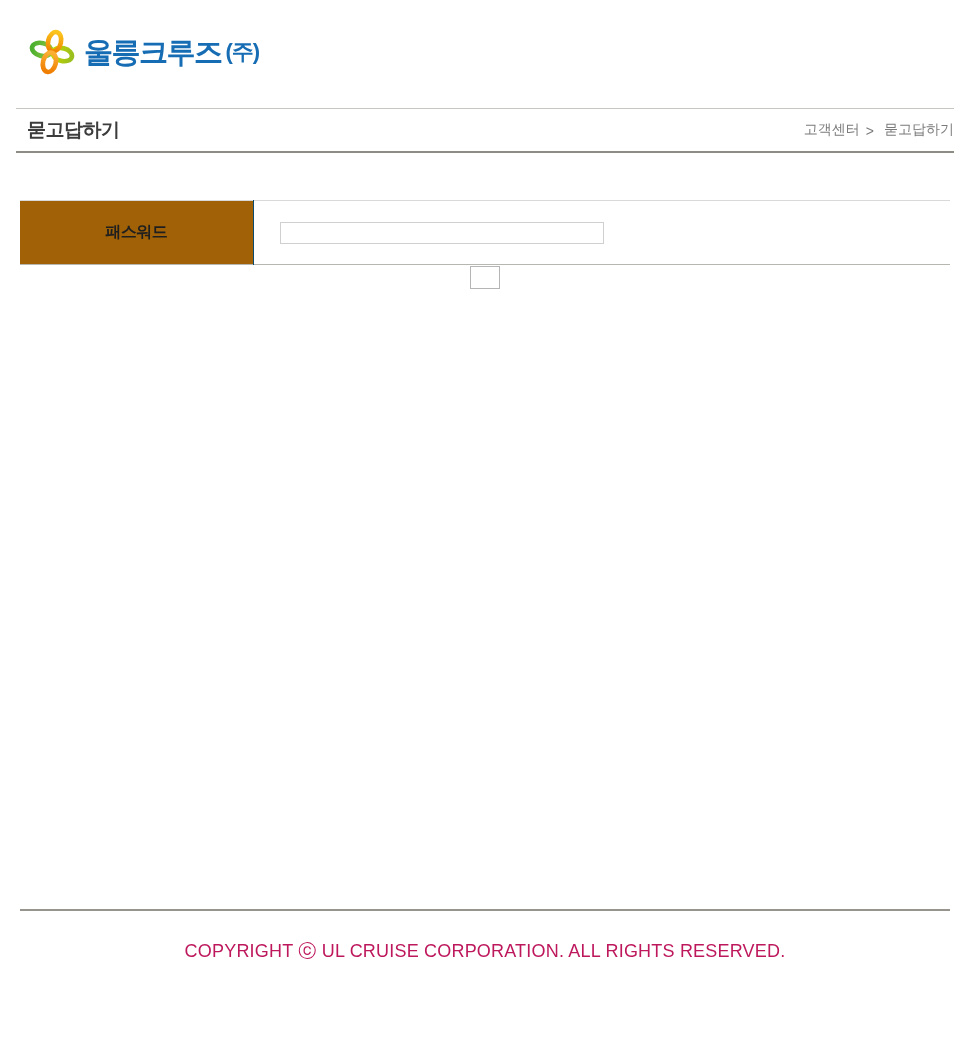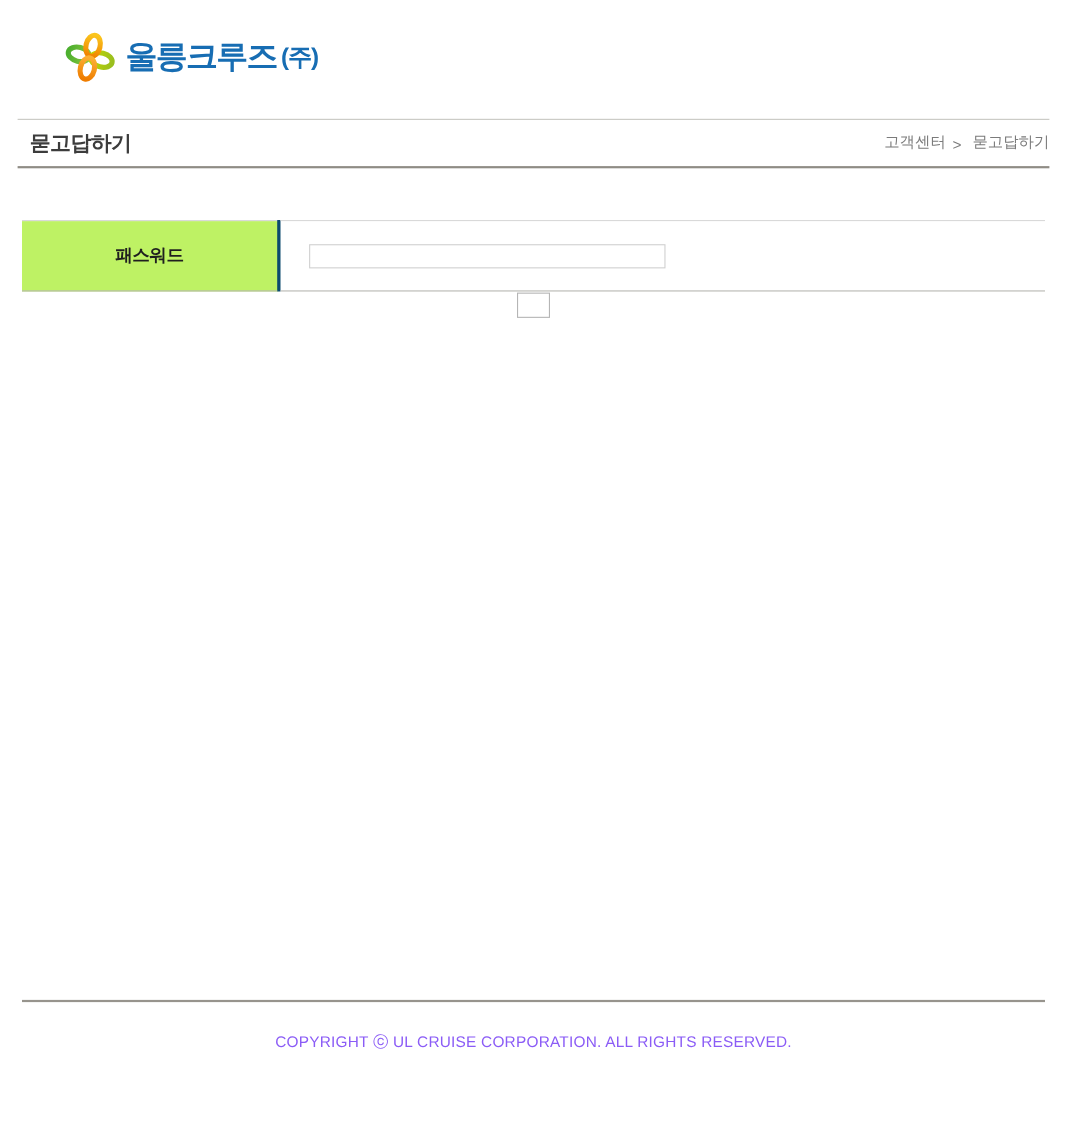--- a/index.html
+++ b/index.html
@@ -9,22 +9,21 @@
     height: 1042px;
     position: relative;
     background: #ffffff;
     font-family: "Liberation Sans", sans-serif;
     overflow: hidden;
   }
 
   
   .header {
     height: 108px;
-    padding: 26px 0 0 19px;
-    margin-left: 40px;
+    padding: 26px 0 0 29px;
   }
   .logo {
     display: inline-flex;
     align-items: center;
     text-decoration: none;
     cursor: pointer;
   }
   .logo-icon { display: block; margin-right: 9px; }
   .logo-text-main {
     color: #176db3;
@@ -73,22 +72,22 @@
   .content { margin: 47px 20px 0; }
   .pw-table {
     width: 100%;
     border-collapse: collapse;
     border-top: 1px solid #d9d9d9;
     border-bottom: 1px solid #b7b7b2;
   }
   .pw-table th {
     width: 233px;
     height: 64px;
-    background: #bef264;
-    border-right: 3px solid #0c4a6e;
+    background: #a16207;
+    border-right: 1px solid #0c4a6e;
     font-size: 16px;
     font-weight: bold;
     color: #1f1f1f;
     text-align: center;
     padding: 0;
     letter-spacing: -0.5px;
   }
   .pw-table td { padding: 0 0 0 26px; }
   .pw-input {
     width: 324px;
@@ -116,22 +115,22 @@
   .footer {
     position: absolute;
     top: 909px;
     left: 20px;
     right: 20px;
     border-top: 2px solid #97948d;
     text-align: center;
   }
   .copyright {
     margin-top: 28px;
-    font-size: 14px;
-    color: #8b5cf6;
+    font-size: 18px;
+    color: #be185d;
     letter-spacing: 0.2px;
   }
 </style>
 </head>
 <body>
 
 <div class="header">
   <a class="logo">
     <svg class="logo-icon" width="46" height="52" viewBox="0 0 54 54">
       <defs>

